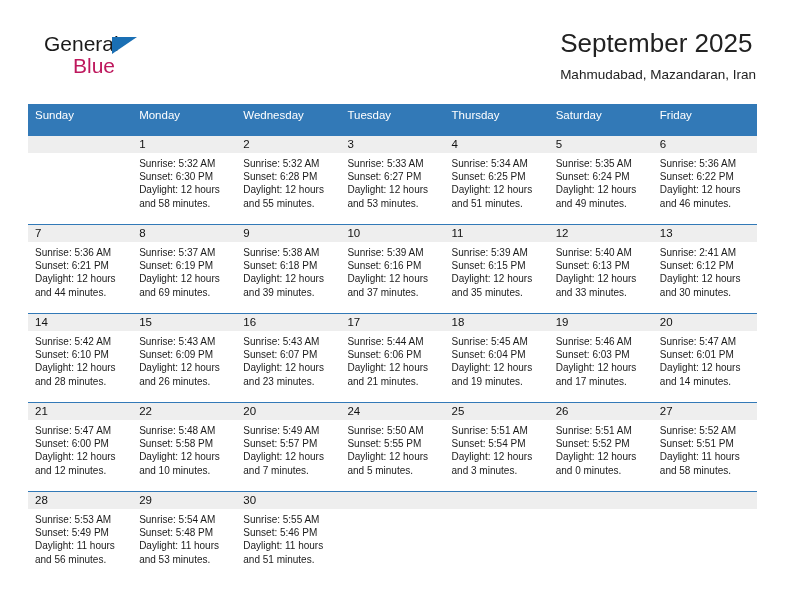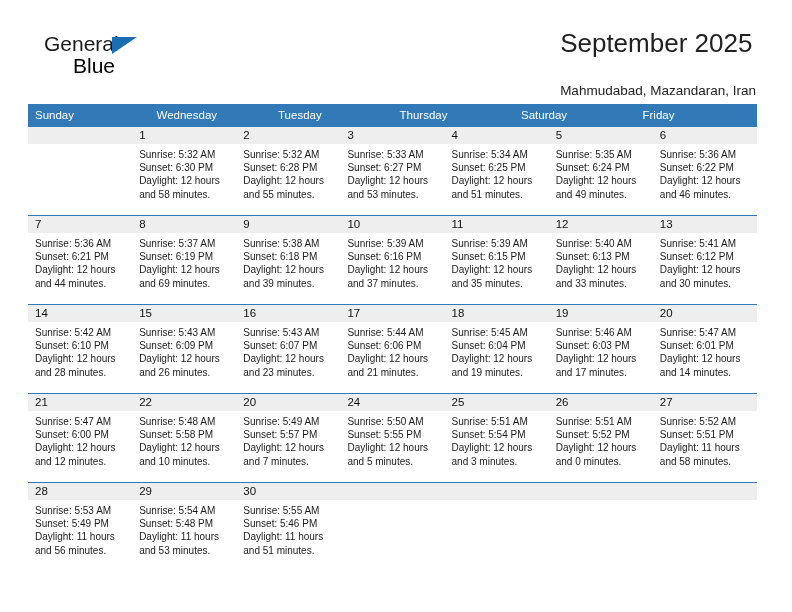--- a/index.html
+++ b/index.html
@@ -56,55 +56,55 @@
     width: 0;
     height: 0;
     border-left: 25px solid #1a6fb4;
     border-bottom: 17px solid transparent;
   }
   .brand-blue {
     position: absolute;
     left: 29px;
     top: 22px;
     font-size: 21px;
-    color: #000000;
+    color: #be185d;
     line-height: 24px;
   }
 
   .titles {
     position: absolute;
     right: 0;
     top: 0;
   }
   .month-title {
     font-size: 26px;
     font-weight: normal;
     color: #222222;
     line-height: 34px;
     white-space: nowrap;
   }
   .location {
     font-size: 13.5px;
     color: #222222;
     line-height: 22px;
-    margin-top: 20px;
+    margin-top: 4px;
     white-space: nowrap;
   }
 
   
   .calendar {
     position: absolute;
     left: 28px;
     top: 104px;
     width: 729px;
   }
   .cal-head {
     display: flex;
     background: #3279b7;
-    height: 22px;
+    height: 31px;
   }
   .cal-head .dow {
     flex: 1 1 0;
     color: #ffffff;
     font-size: 11.5px;
     line-height: 22px;
     padding-left: 7px;
     white-space: nowrap;
   }
 
@@ -159,20 +159,21 @@
     <div class="titles">
       <div class="month-title">September 2025</div>
       <div class="location">Mahmudabad, Mazandaran, Iran</div>
     </div>
 
   </div>
 
   <div class="calendar">
     <div class="cal-head">
       <div class="dow">Sunday</div>
+      <div class="dow">Monday</div>
       <div class="dow">Wednesday</div>
       <div class="dow">Tuesday</div>
       <div class="dow">Thursday</div>
       <div class="dow">Saturday</div>
       <div class="dow">Friday</div>
     </div>
 
     <div class="week">
       <div class="daterow">
         <div class="dnum"></div>
@@ -270,21 +271,21 @@
           <div>Daylight: 12 hours</div>
           <div>and 35 minutes.</div>
         </div>
         <div class="cell">
           <div>Sunrise: 5:40 AM</div>
           <div>Sunset: 6:13 PM</div>
           <div>Daylight: 12 hours</div>
           <div>and 33 minutes.</div>
         </div>
         <div class="cell">
-          <div>Sunrise: 5:41 AM</div>
+          <div>Sunrise: 2:41 AM</div>
           <div>Sunset: 6:12 PM</div>
           <div>Daylight: 12 hours</div>
           <div>and 30 minutes.</div>
         </div>
       </div>
     </div>
 
     <div class="week">
       <div class="daterow">
         <div class="dnum">14</div>

